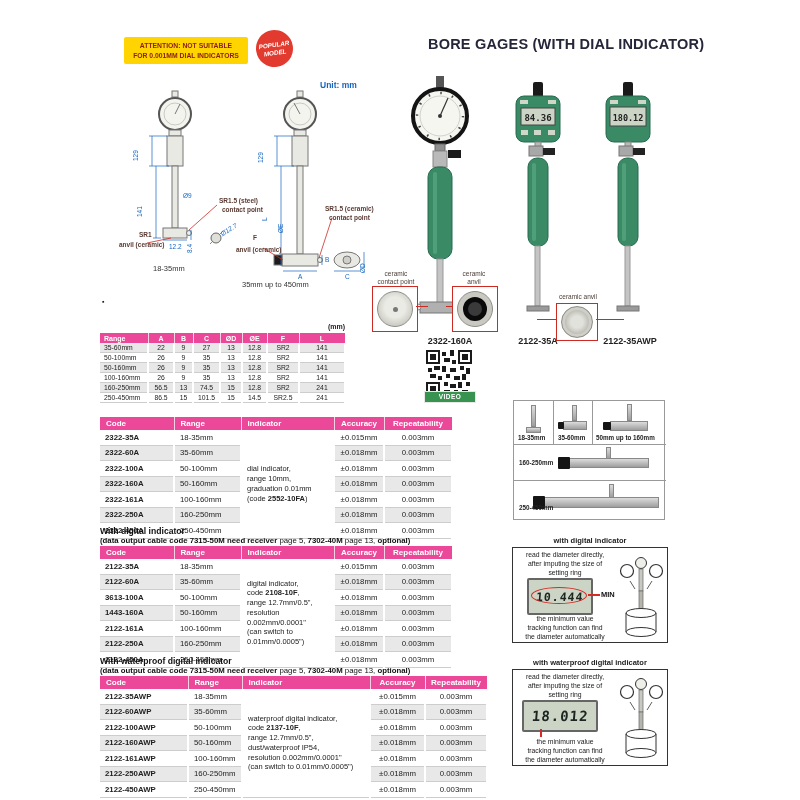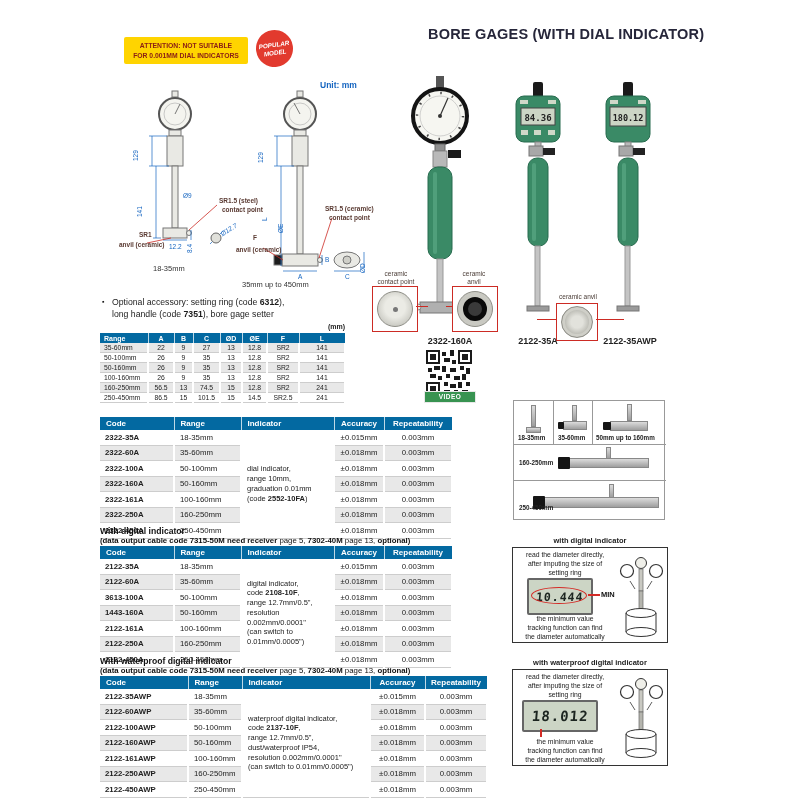--- a/index.html
+++ b/index.html
@@ -13,36 +13,36 @@
   .rot30{transform:rotate(-32deg);transform-origin:left bottom;font-style:italic;}
   .b, .bold{font-weight:bold;}
 
   
   #attention{position:absolute;left:124px;top:37px;width:124px;height:27px;background:#ffd400;
      border-radius:2px;display:flex;flex-direction:column;justify-content:center;align-items:center;
      font-size:6.8px;font-weight:bold;color:#8b2015;text-align:center;line-height:1.35;}
   #popular{position:absolute;left:256px;top:30px;width:37px;height:37px;background:#e23a2e;border-radius:50%;
      color:#fff;font-size:6.3px;font-weight:bold;font-style:italic;display:flex;flex-direction:column;
      justify-content:center;align-items:center;line-height:1.2;transform:rotate(-8deg);}
-  #title{position:absolute;left:428px;top:26px;font-size:14.5px;font-weight:bold;color:#26263a;letter-spacing:.2px;}
+  #title{position:absolute;left:428px;top:36px;font-size:14.5px;font-weight:bold;color:#26263a;letter-spacing:.2px;}
   #unitlbl{position:absolute;left:320px;top:80px;font-size:8.5px;font-weight:bold;color:#1565c0;}
 
   
   #diagrams{position:absolute;left:95px;top:88px;width:300px;height:205px;}
   #diagrams svg{position:absolute;left:0;top:0;}
   .cap{position:absolute;font-size:7.5px;color:#333;}
 
   
   #accessory{position:absolute;left:112px;top:297px;width:290px;font-size:8.7px;color:#1c1c1c;
      white-space:pre-line;line-height:1.35;}
   #accbullet{position:absolute;left:102px;top:298px;font-size:7px;color:#1c1c1c;}
 
   
   table{border-collapse:collapse;table-layout:fixed;position:absolute;background:#fff;}
-  th{background:#0369a1;color:#fff;font-weight:bold;border-right:1px solid rgba(255,255,255,.75);
+  th{background:#ec4899;color:#fff;font-weight:bold;border-right:1px solid rgba(255,255,255,.75);
      padding:2px 3px;margin-top:44px;}
   td{border-right:2px solid #fff;border-bottom:1px solid #cdcdcd;padding:2px 3px;}
   #dimtable{left:100px;top:333px;width:245px;font-size:6.8px;}
   #dimtable th{font-size:7px;text-align:center;padding:1.5px 2px;}
   #dimtable th:first-child{text-align:left;padding-left:4px;}
   #dimtable td{text-align:center;padding:1px 2px;}
   #dimtable td:first-child{text-align:left;padding-left:4px;}
   #dimtable tbody tr:nth-child(odd) td{background:#e8e8e8;}
   #mmlabel{position:absolute;left:100px;top:323px;width:245px;text-align:right;font-size:7px;font-weight:bold;}
 
@@ -195,22 +195,20 @@
     <span class="t dkred b" style="left:158px;top:146px;">F</span>
     <span class="t dkred b" style="left:141px;top:158px;">anvil (ceramic)</span>
     <span class="t blue" style="left:203px;top:185px;">A</span>
     <span class="t blue" style="left:230px;top:168px;">B</span>
     <span class="t blue" style="left:250px;top:185px;">C</span>
     <span class="t blue rot" style="left:271px;top:178px;">ØD</span>
     <span class="cap" style="left:147px;top:192px;">35mm up to 450mm</span>
   </div>
 
   <span id="accbullet">▪</span>
-  <div id="accessory"><span>Optional accessory: setting ring (code </span><span class="b">6312</span><span>),
-long handle (code </span><span class="b">7351</span><span>), bore gage setter</span></div>
 
   <div id="mmlabel">(mm)</div>
   <table id="dimtable">
     <colgroup>
         <col style="width:48px">
         <col style="width:26px">
         <col style="width:19px">
         <col style="width:27px">
     <col style="width:22px">
         <col style="width:25px">

